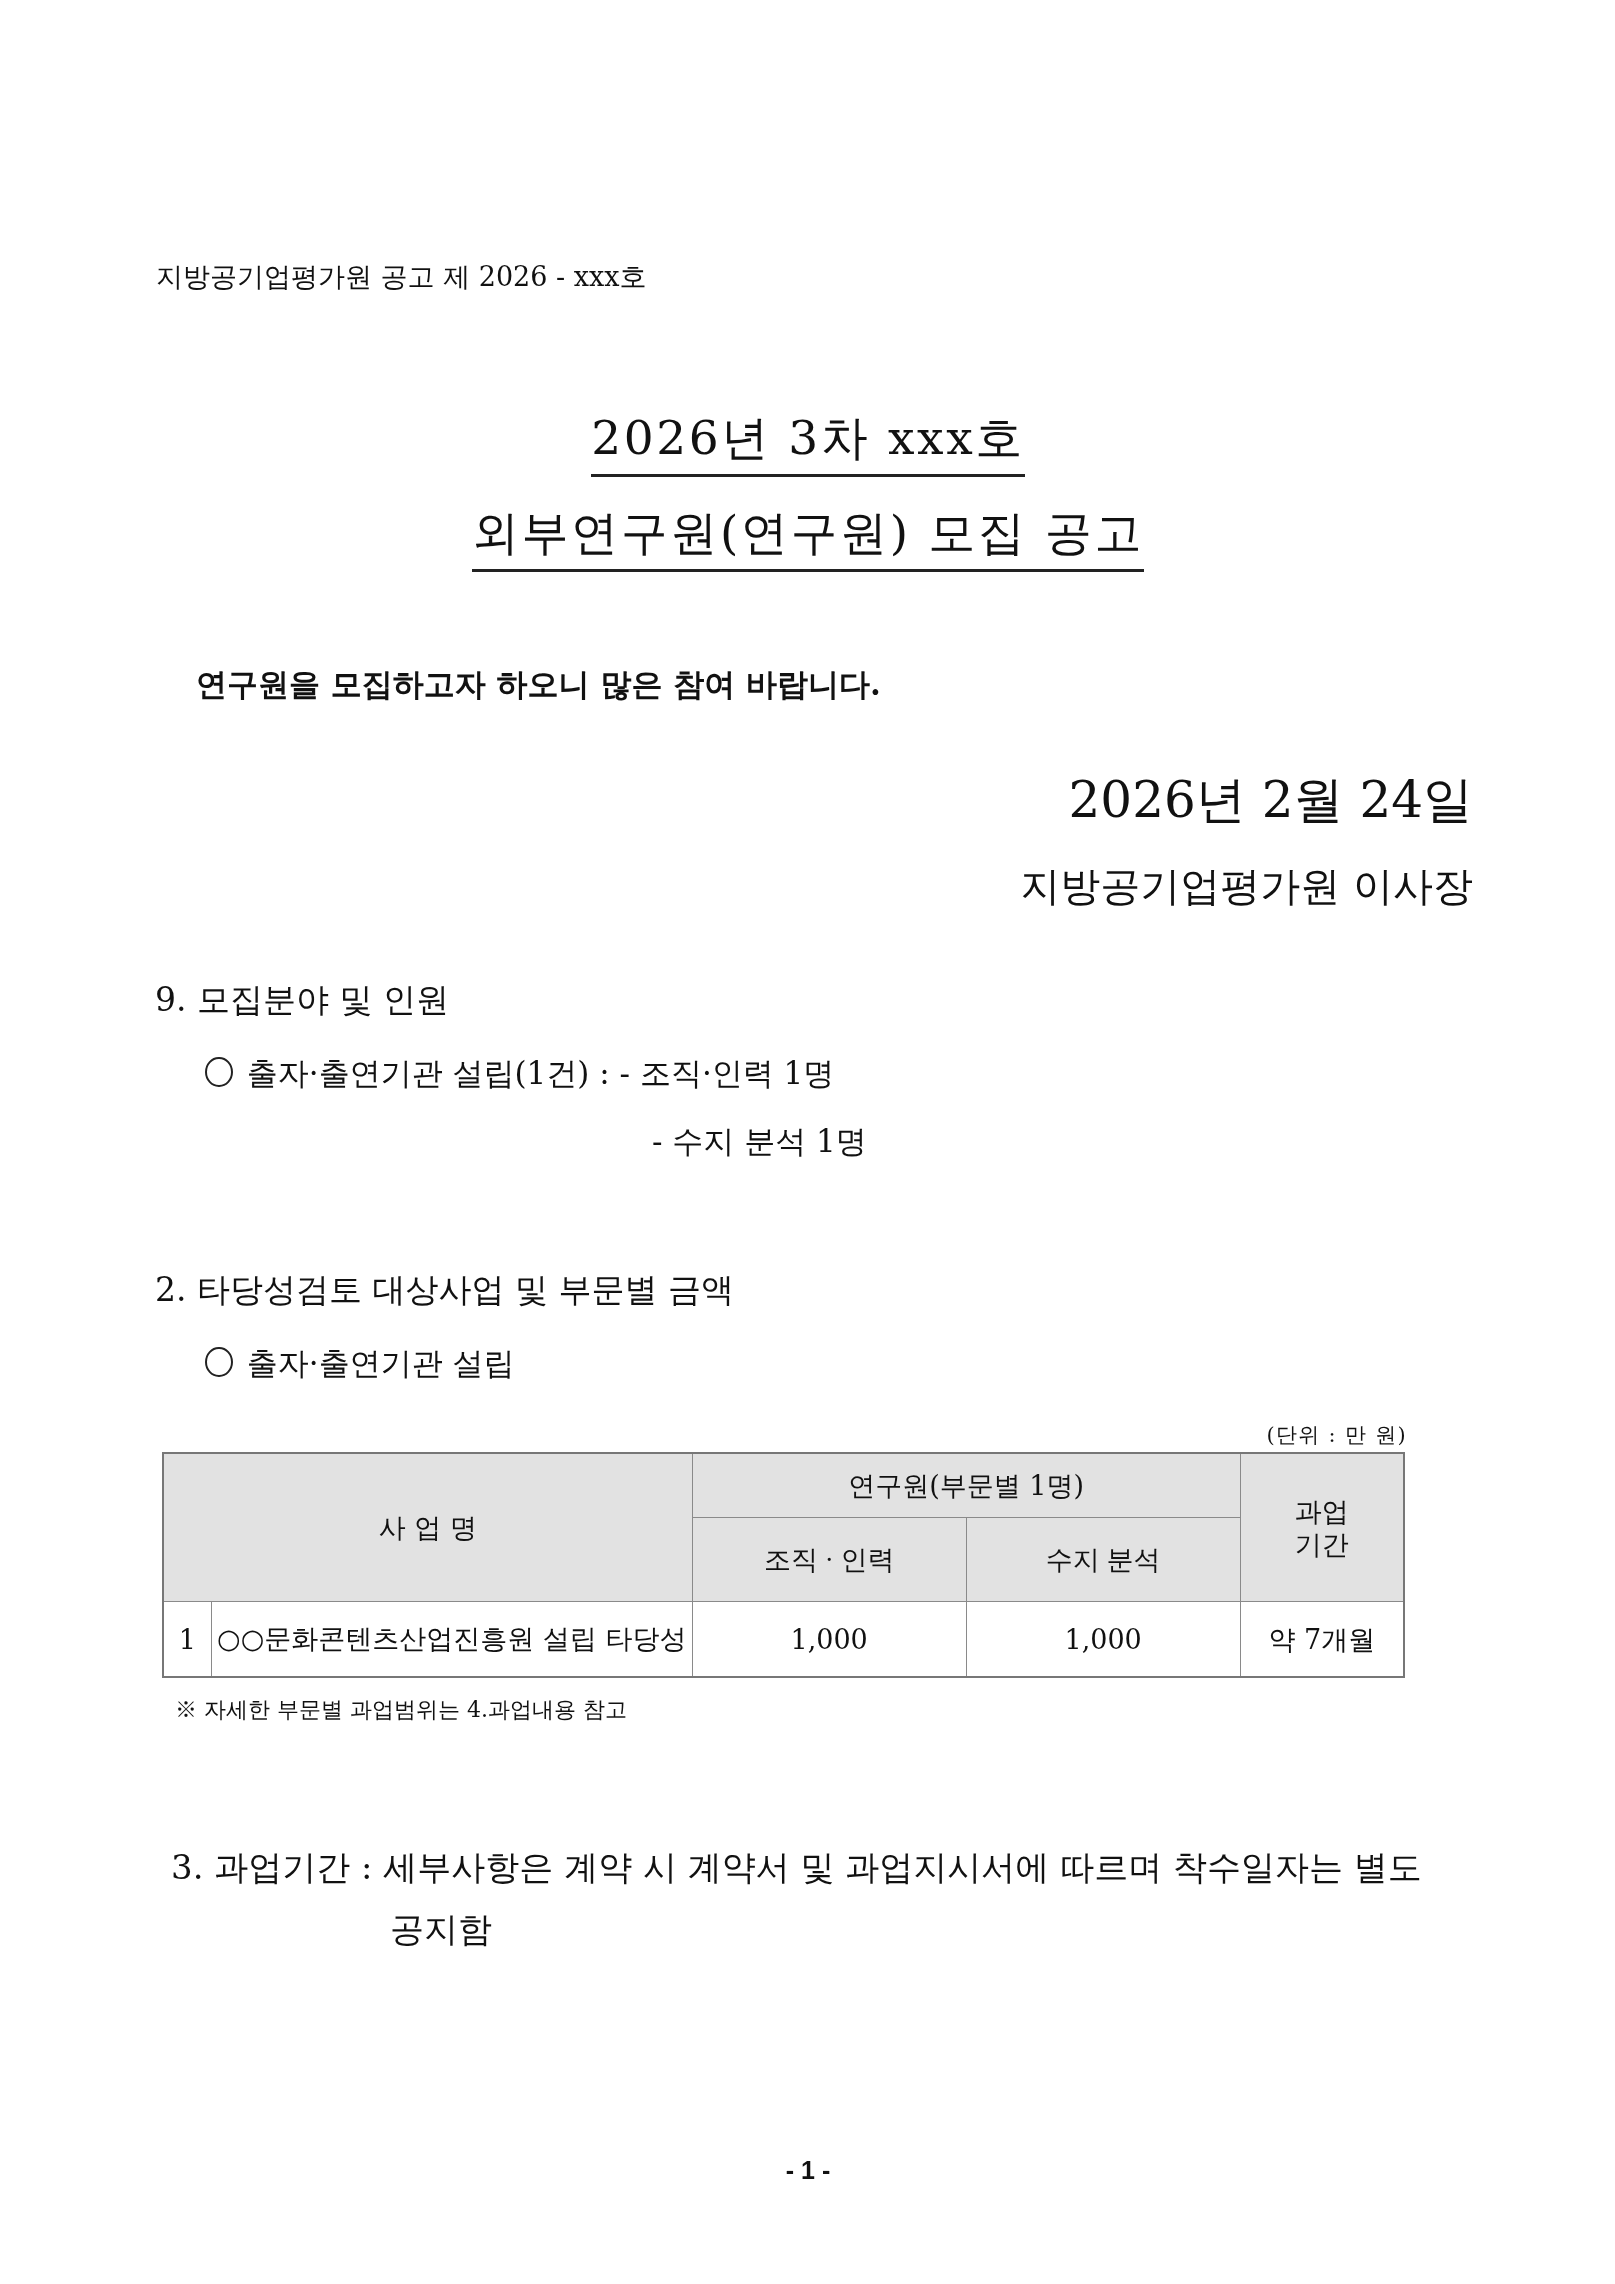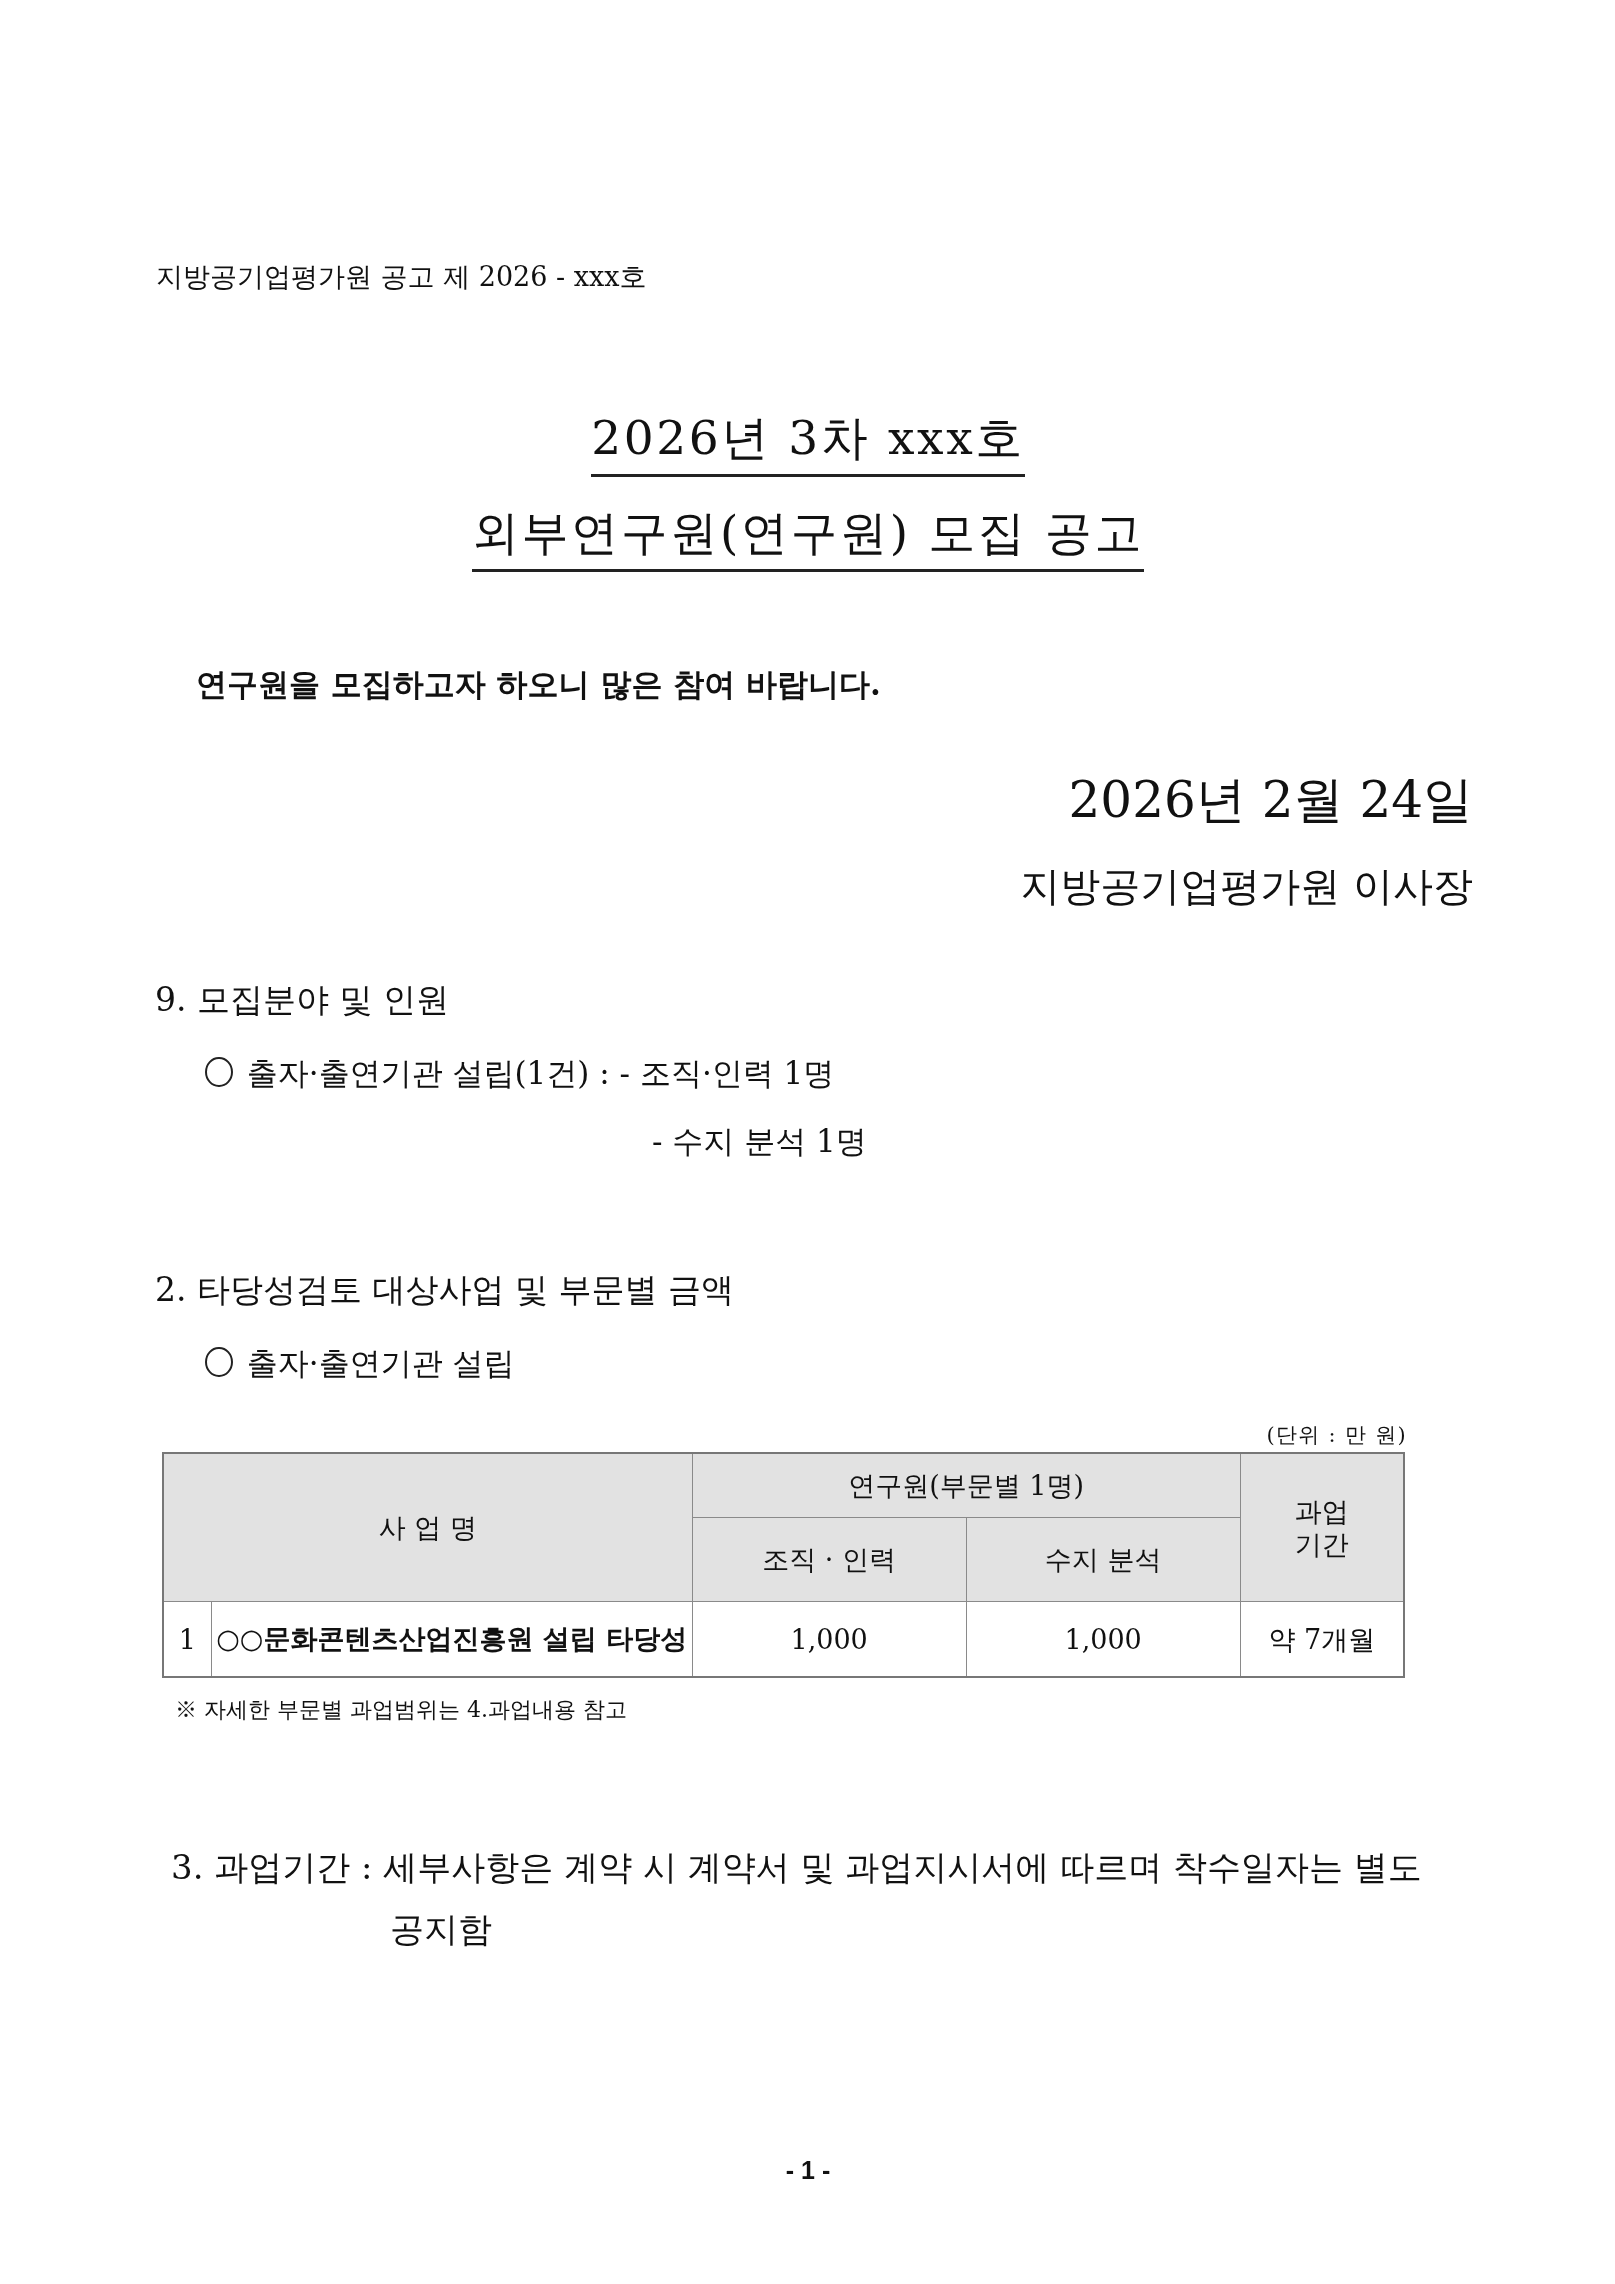--- a/index.html
+++ b/index.html
@@ -20,24 +20,24 @@
   .s1a { left: 205px; top: 1053px; font-size: 31px; }
   .s1b { left: 652px; top: 1121px; font-size: 31px; }
   .sec2 { left: 155px; top: 1268px; }
   .s2a { left: 205px; top: 1343px; font-size: 31px; }
   .unit { right: 209px; top: 1421px; font-size: 21px; letter-spacing: 1.3px; }
   table.t { position: absolute; left: 162px; top: 1452px; width: 1243px; border-collapse: collapse;
             border: 2px solid #777; font-size: 27px; }
   table.t td { border: 1.3px solid #8a8a8a; text-align: center; vertical-align: middle; padding: 0; }
   table.t thead td { background: #e2e2e2; }
   .r1 td { height: 63px; }
-  .r2 td { height: 83px; }
+  .r2 td { height: 83px; font-family: Liberation Serif, serif; }
   .r3 td { height: 74px; }
   .c-no { width: 47px; }
-  .c-name { width: 482px; font-weight: bold; }
+  .c-name { width: 482px; }
   .c-a { width: 274px; }
   .c-b { width: 274px; }
   .c-p { width: 163px; line-height: 33px; }
   .note { left: 175px; top: 1695px; font-size: 22px; }
   .sec3 { left: 171px; top: 1845px; font-size: 34px; text-align: right; }
   .sec3b { left: 390px; top: 1907px; font-size: 34px; }
   .pageno { left: 0; width: 1616px; text-align: center; top: 2156px; font-family: "Liberation Sans", sans-serif;
             font-weight: bold; font-size: 25px; }
   .circle { display: inline-block; width: 23.5px; height: 26px; border: 2px solid #222; border-radius: 50%;
             vertical-align: -2.6px; margin-right: 14.3px; }

